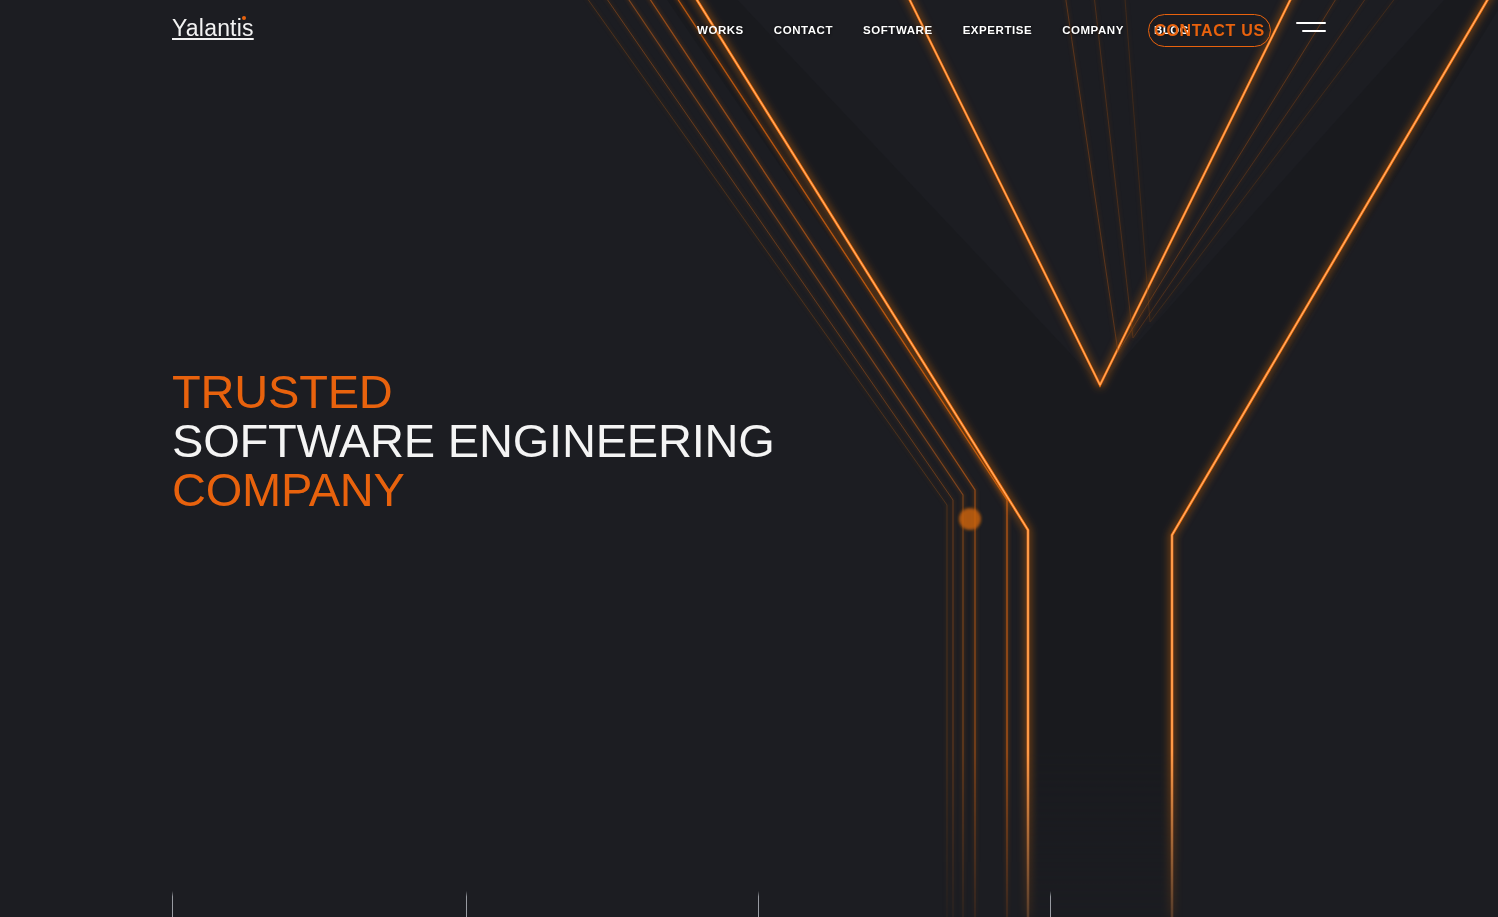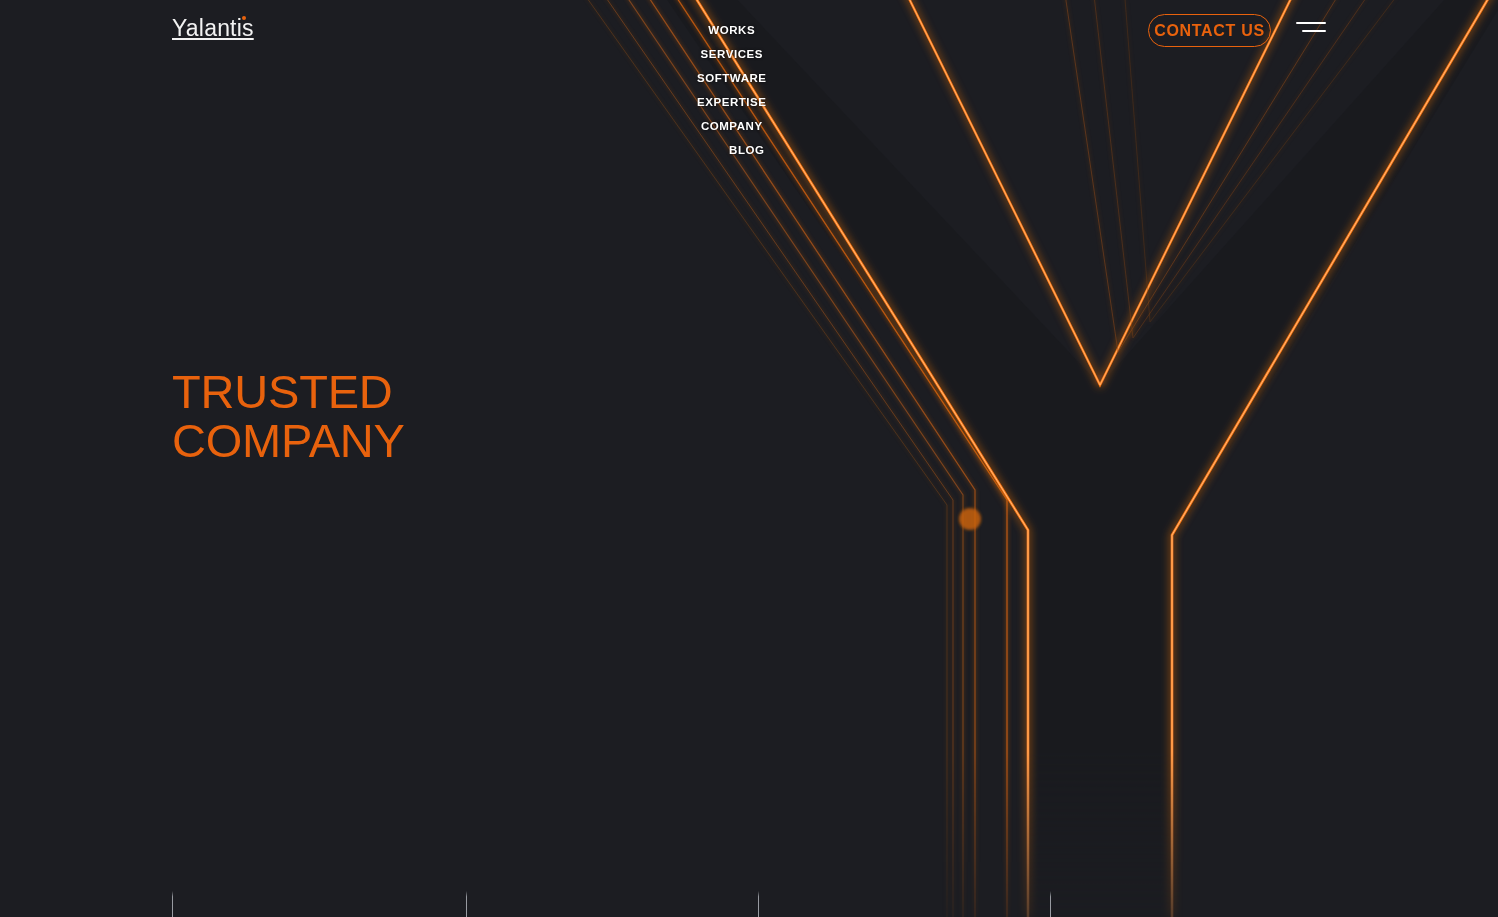--- a/index.html
+++ b/index.html
@@ -61,22 +61,21 @@
     top:-1px;
     right:8px;
   }
 
   #main-nav {
     position:absolute;
     left:697px;
     top:24px;
     display:flex;
     align-items:center;
-    gap:12px;
-    flex-direction:column;
+    gap:0;
   }
   .nav-link {
     color:#ffffff;
     font-size:11.5px;
     font-weight:700;
     letter-spacing:0.55px;
     text-decoration:none;
     white-space:nowrap;
     margin-right:30px;
     cursor:pointer;
@@ -210,37 +209,38 @@
 
   <header id="site-header">
 
     <a id="brand-logo" href="#">
       <span>Yalantis</span>
       <span class="dot"></span>
     </a>
 
     <nav id="main-nav">
       <a class="nav-link" href="#">WORKS</a>
-      <a class="nav-link" href="#">SERVICES</a>
+      <a class="nav-link" href="#">CONTACT</a>
       <a class="nav-link" href="#">SOFTWARE</a>
       <a class="nav-link" href="#">EXPERTISE</a>
       <a class="nav-link" href="#">COMPANY</a>
       <a class="nav-link" href="#">BLOG</a>
     </nav>
 
     <a id="contact-us-button" href="#">CONTACT US</a>
 
     <button id="menu-toggle" aria-label="Menu">
       <span class="bar bar1"></span>
       <span class="bar bar2"></span>
     </button>
   </header>
 
   <h1 id="hero-headline">
     <span class="hl-line hl-accent">TRUSTED</span>
+    <span class="hl-line hl-plain">SOFTWARE ENGINEERING</span>
     <span class="hl-line hl-accent">COMPANY</span>
   </h1>
 
   <div class="bottom-tick" style="left:172px"></div>
   <div class="bottom-tick" style="left:466px"></div>
   <div class="bottom-tick" style="left:758px"></div>
   <div class="bottom-tick" style="left:1050px"></div>
 
 </div>
 

